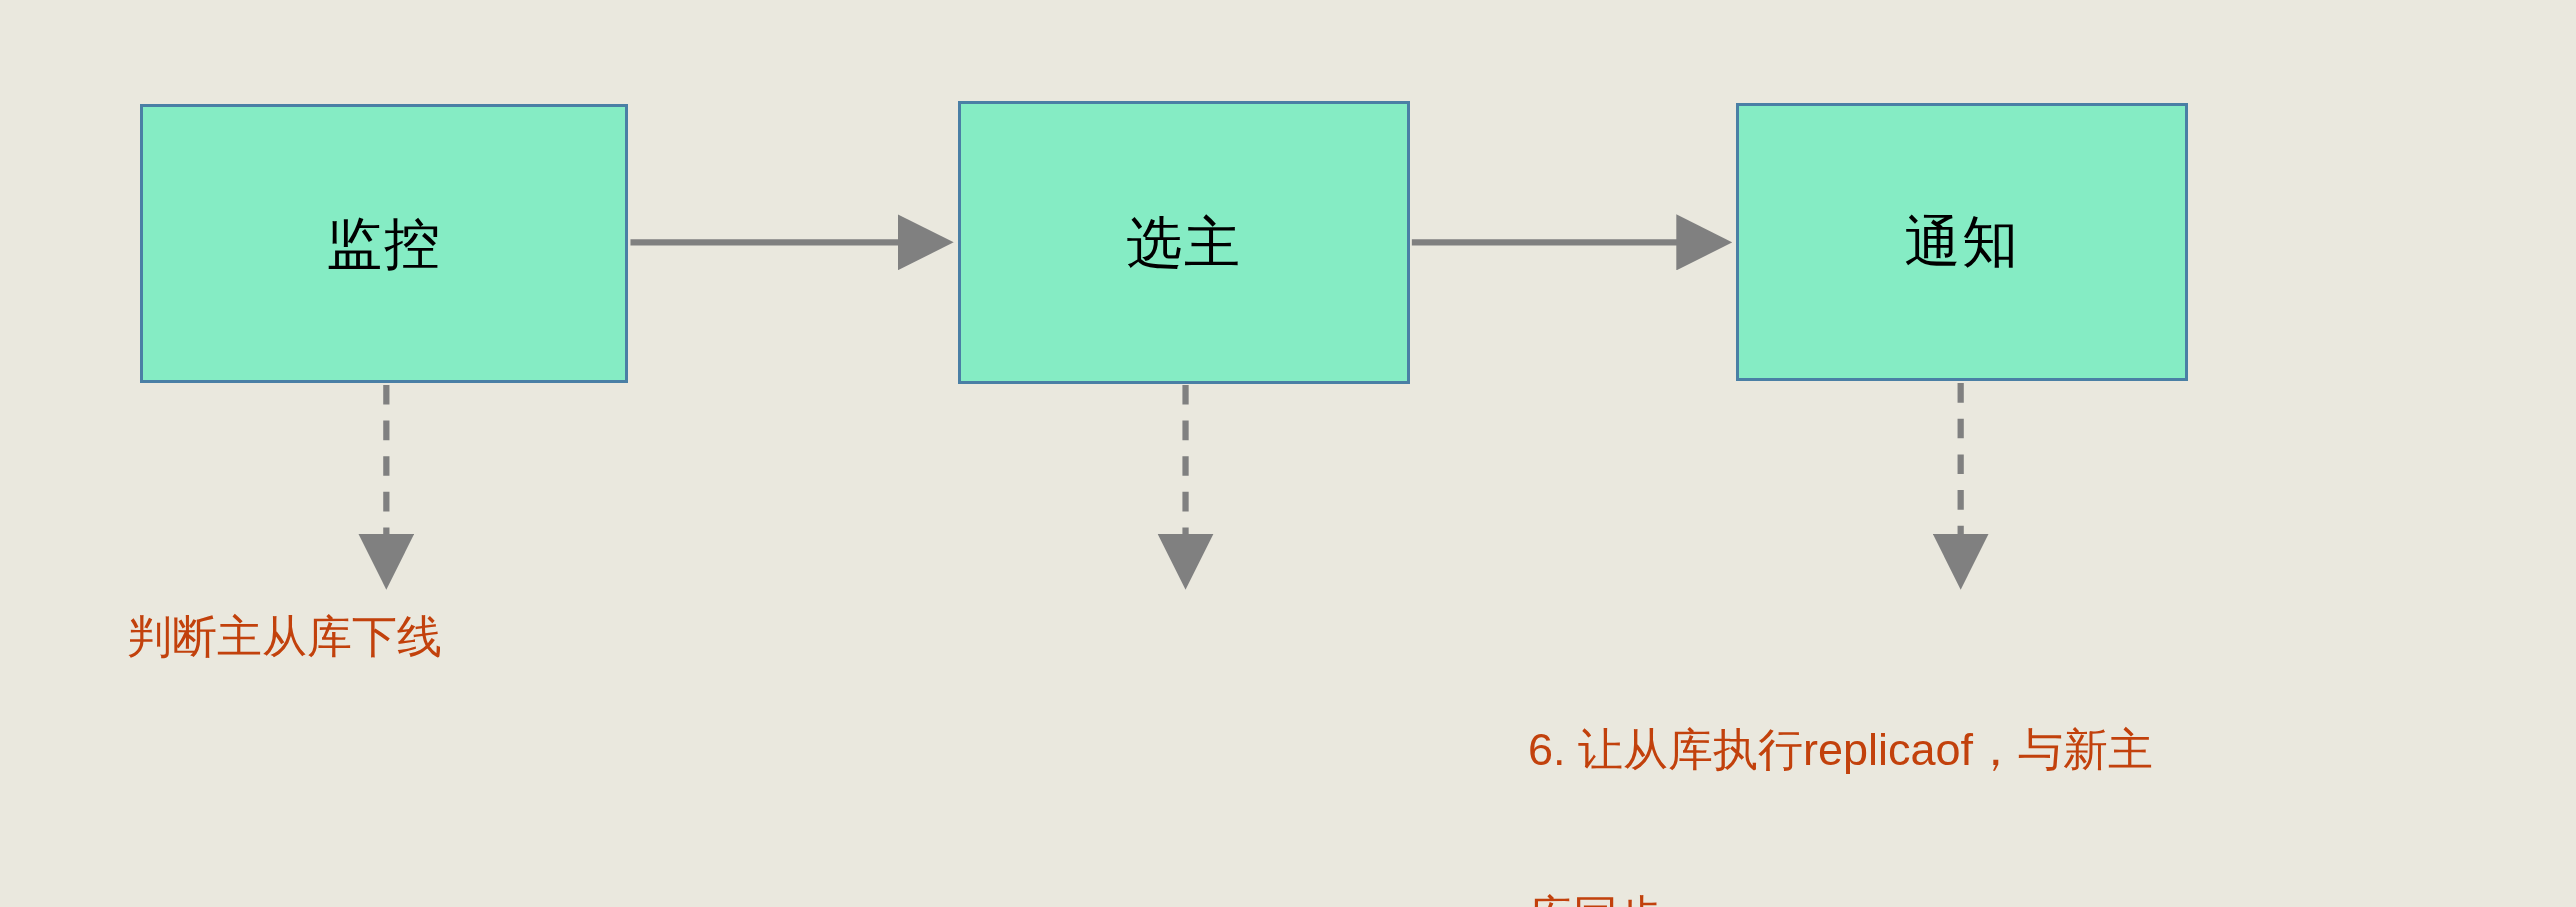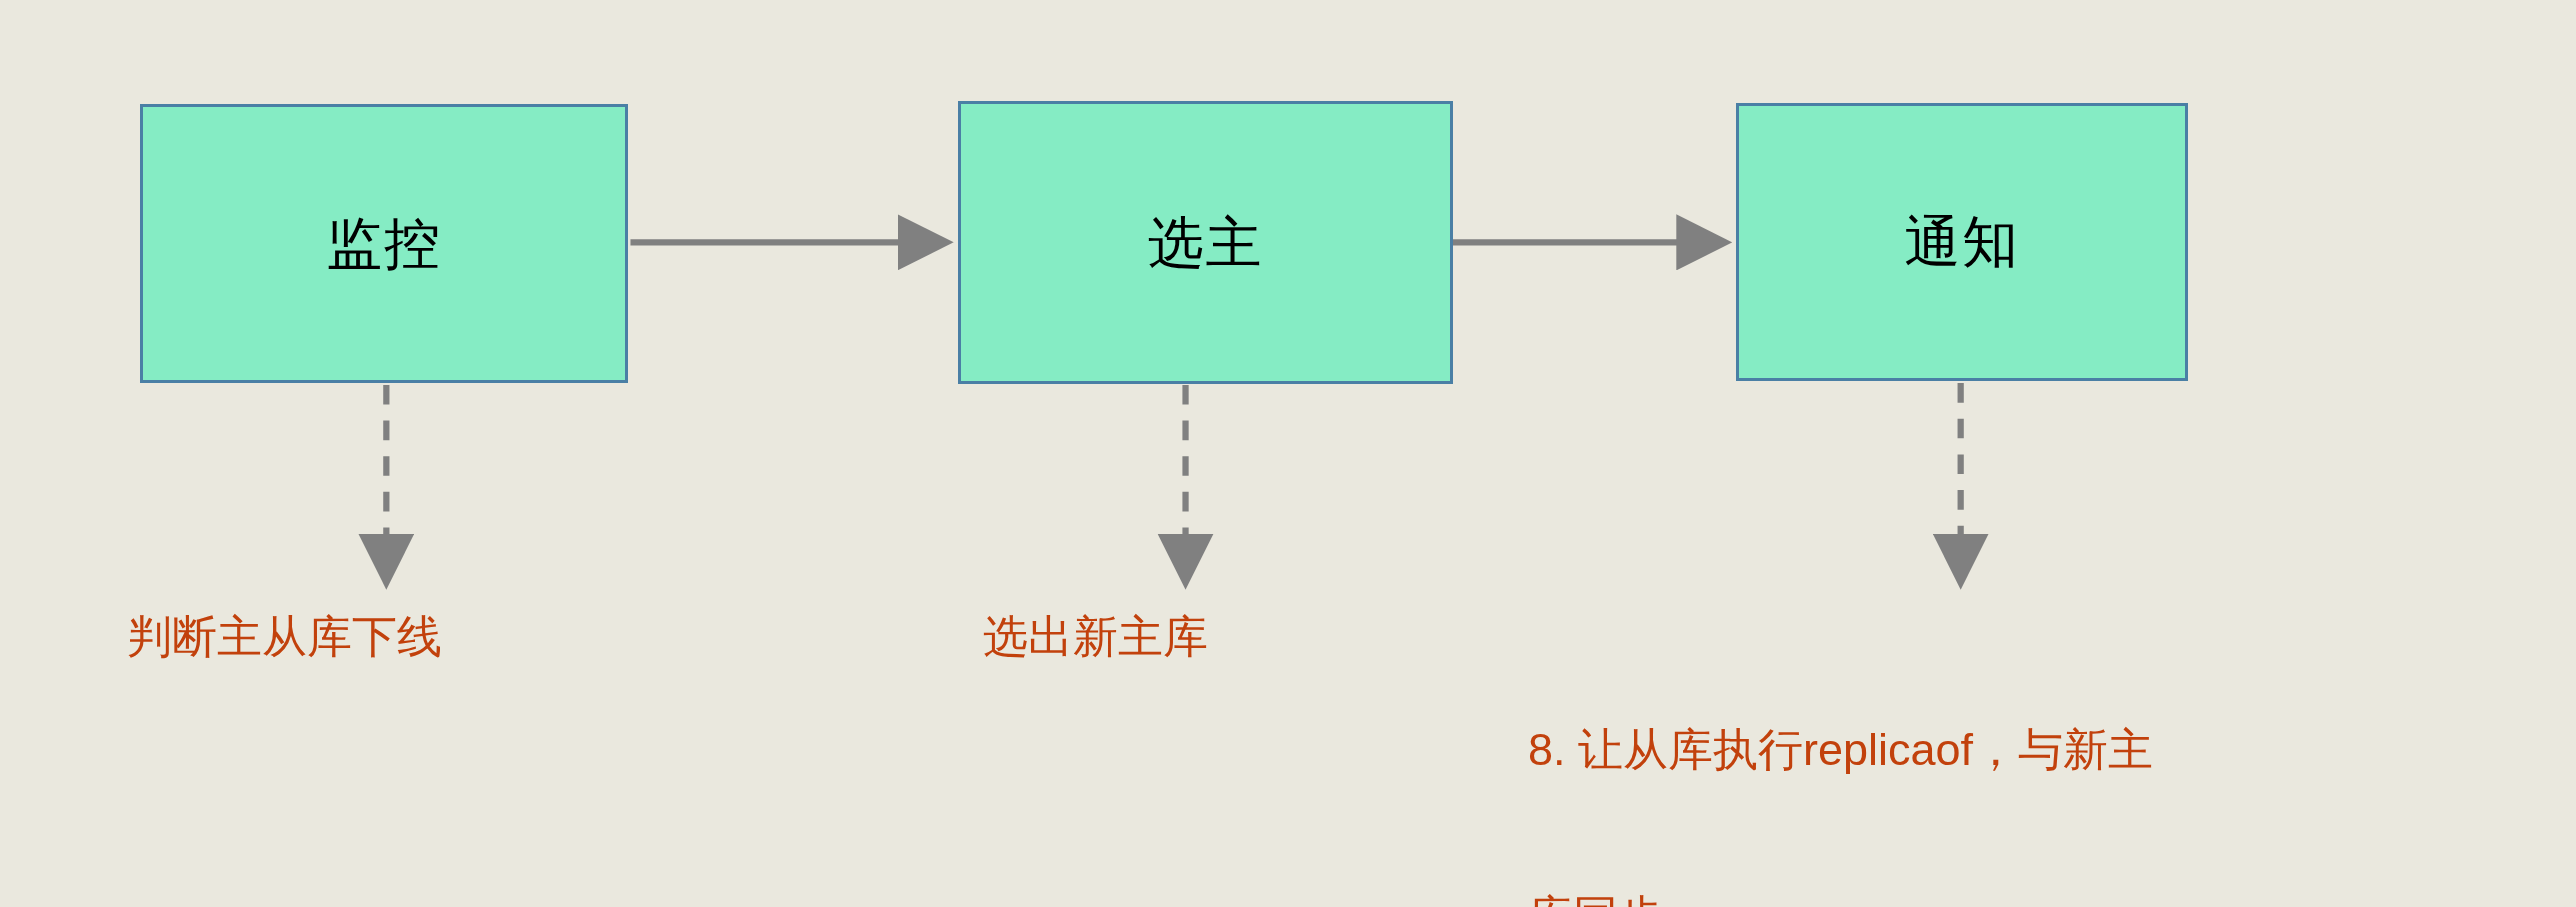--- a/index.html
+++ b/index.html
@@ -33,21 +33,21 @@
   .proc-box .box-label {
     font-size: 56px;
     line-height: 1;
     color: #000000;
     letter-spacing: 1.8px;
     white-space: nowrap;
     font-weight: 400;
   }
 
   #box-monitor { left: 140px;  top: 104px; width: 488px; height: 279px; }
-  #box-elect   { left: 958px; top: 101px; width: 495px; height: 283px; }
+  #box-elect   { left: 958px; top: 101px; width: 452px; height: 283px; }
   #box-notify  { left: 1736px; top: 103px; width: 452px; height: 278px; }
 
   
   #connectors {
     position: absolute;
     left: 0;
     top: 0;
     width: 2576px;
     height: 907px;
     pointer-events: none;
@@ -100,22 +100,21 @@
   <div id="box-elect" class="proc-box">
     <span class="box-label">选主</span>
   </div>
 
   <div id="box-notify" class="proc-box">
     <span class="box-label">通知</span>
   </div>
 
   <div id="caption-monitor" class="caption">判断主从库下线</div>
 
-  <div id="caption-elect" class="caption">选出新主库</div>
 
   <div id="caption-notify" class="caption">
-    <span class="cap-line">8. 让从库执行replicaof，与新主</span>
+    <span class="cap-line">6. 让从库执行replicaof，与新主</span>
     <span class="cap-line">库同步</span>
     
   </div>
 
 </div>
 
 
 </body></html>

